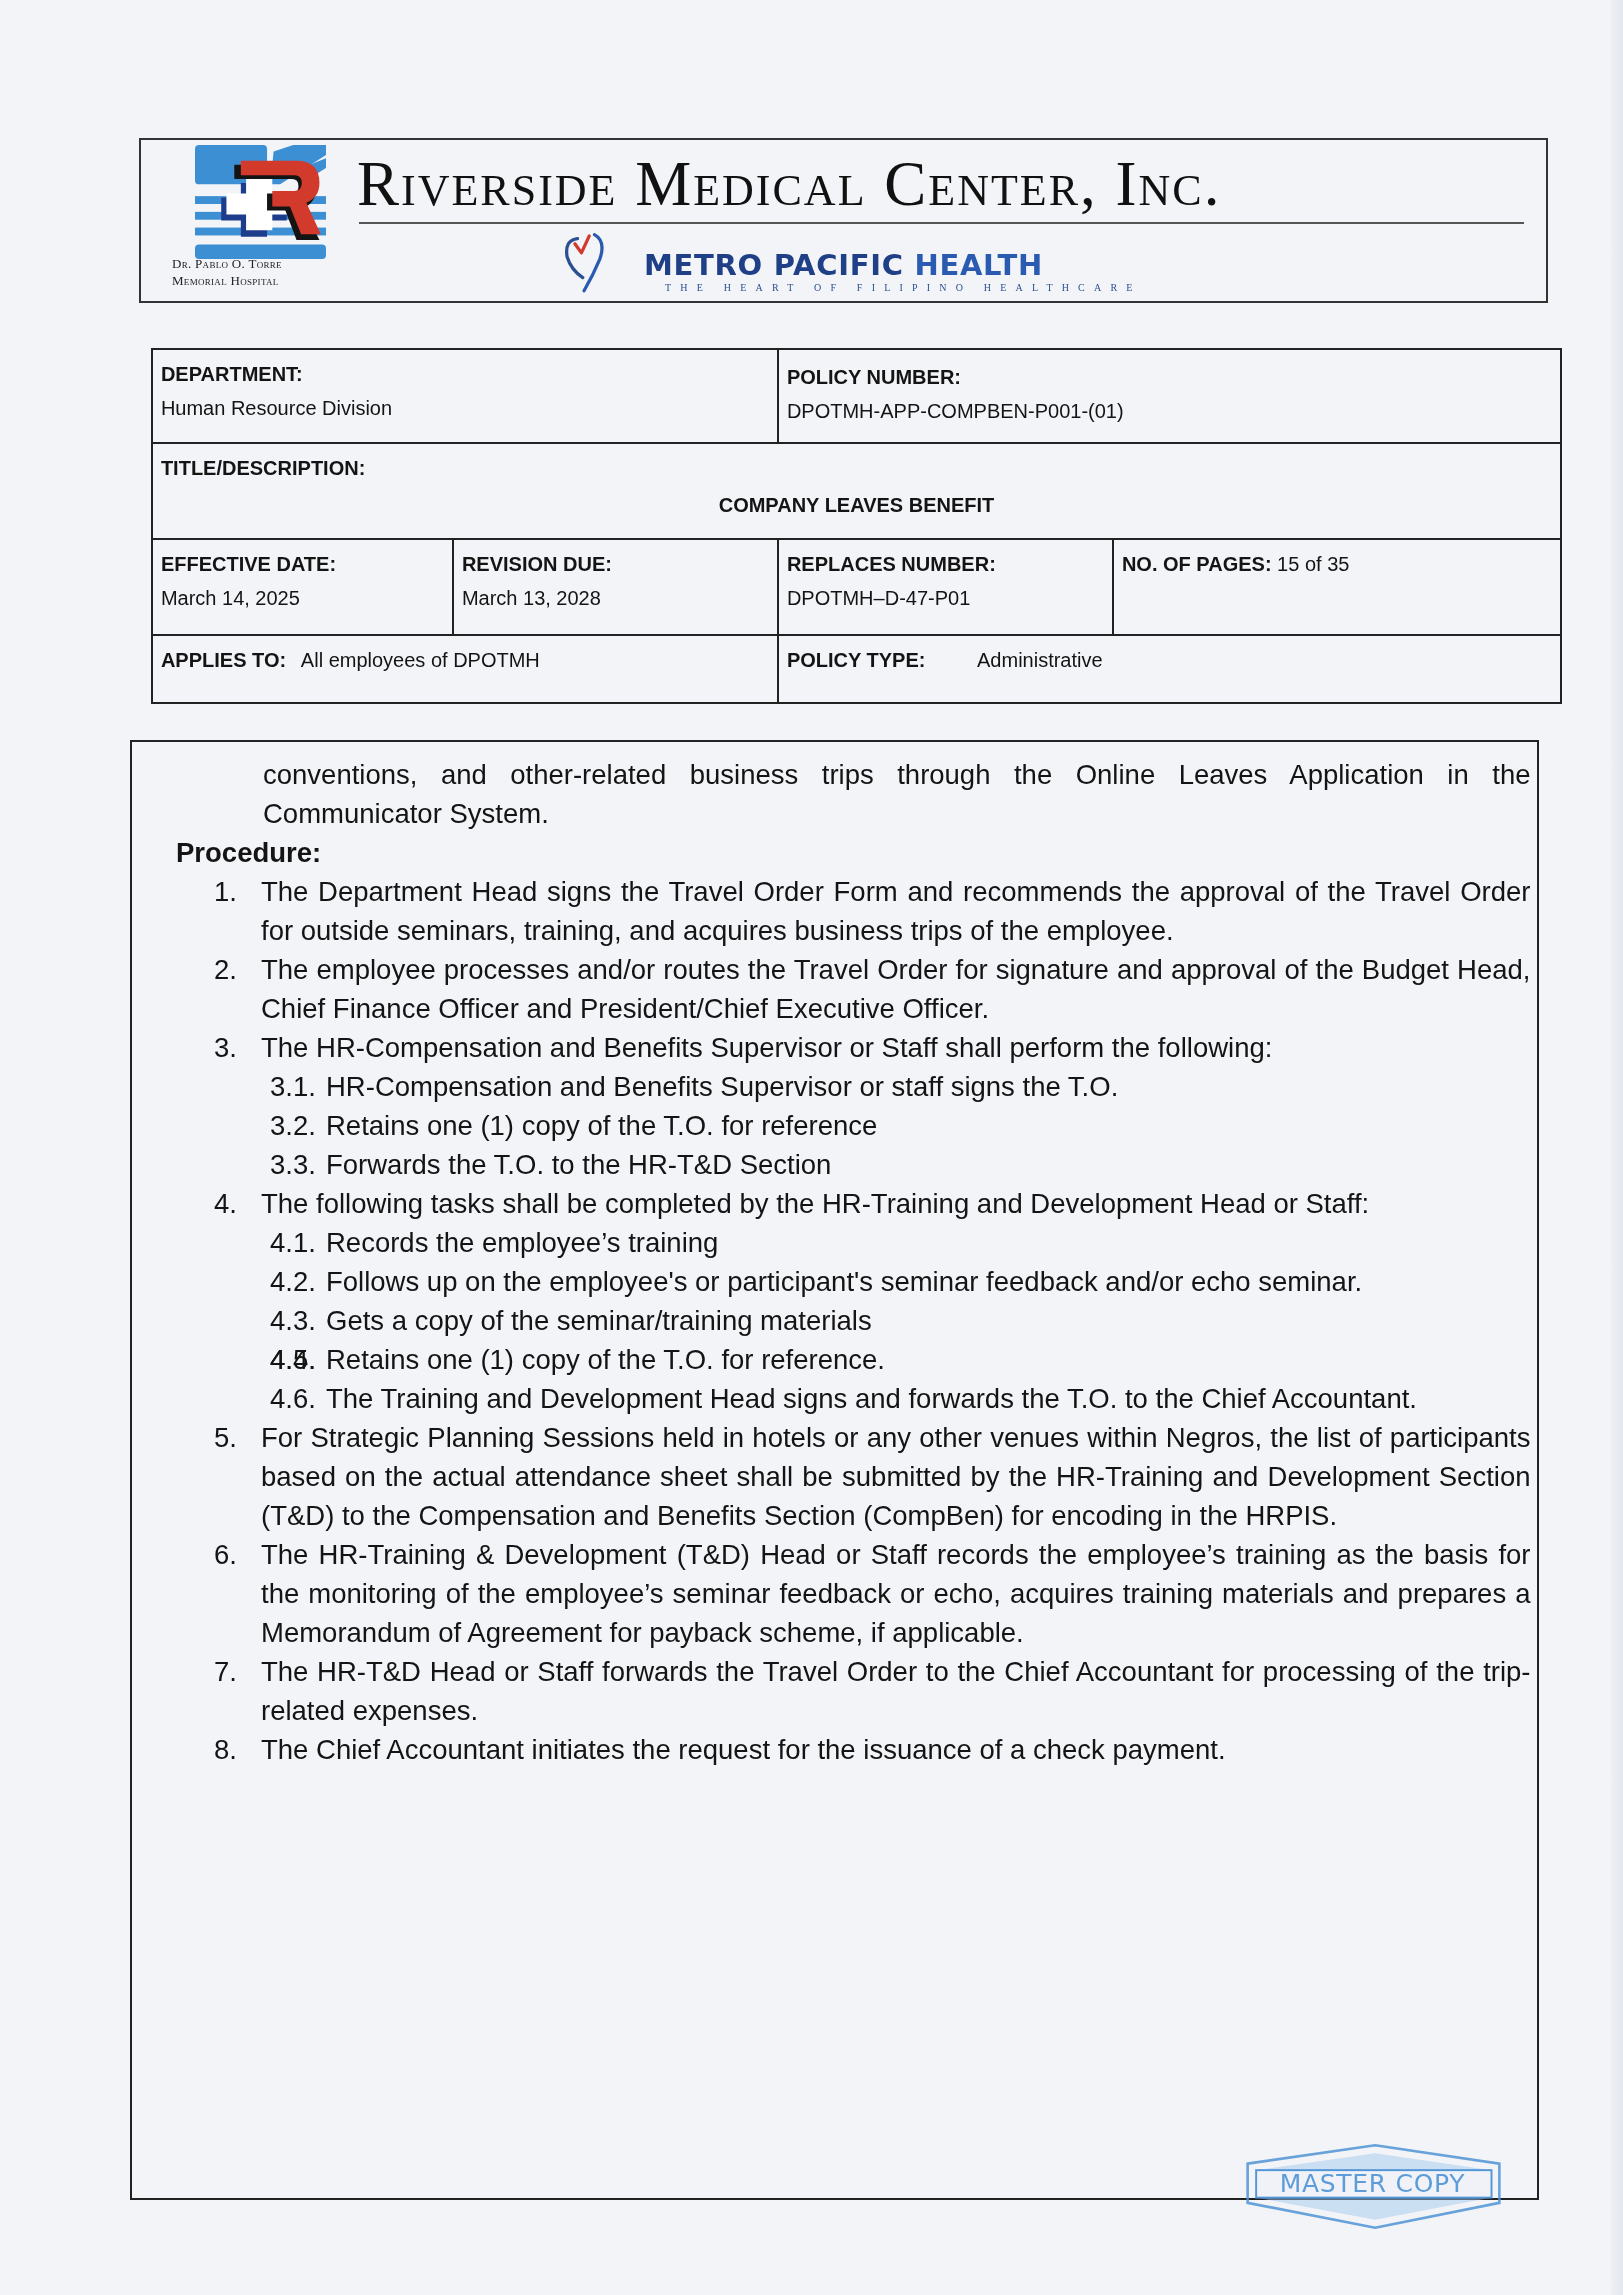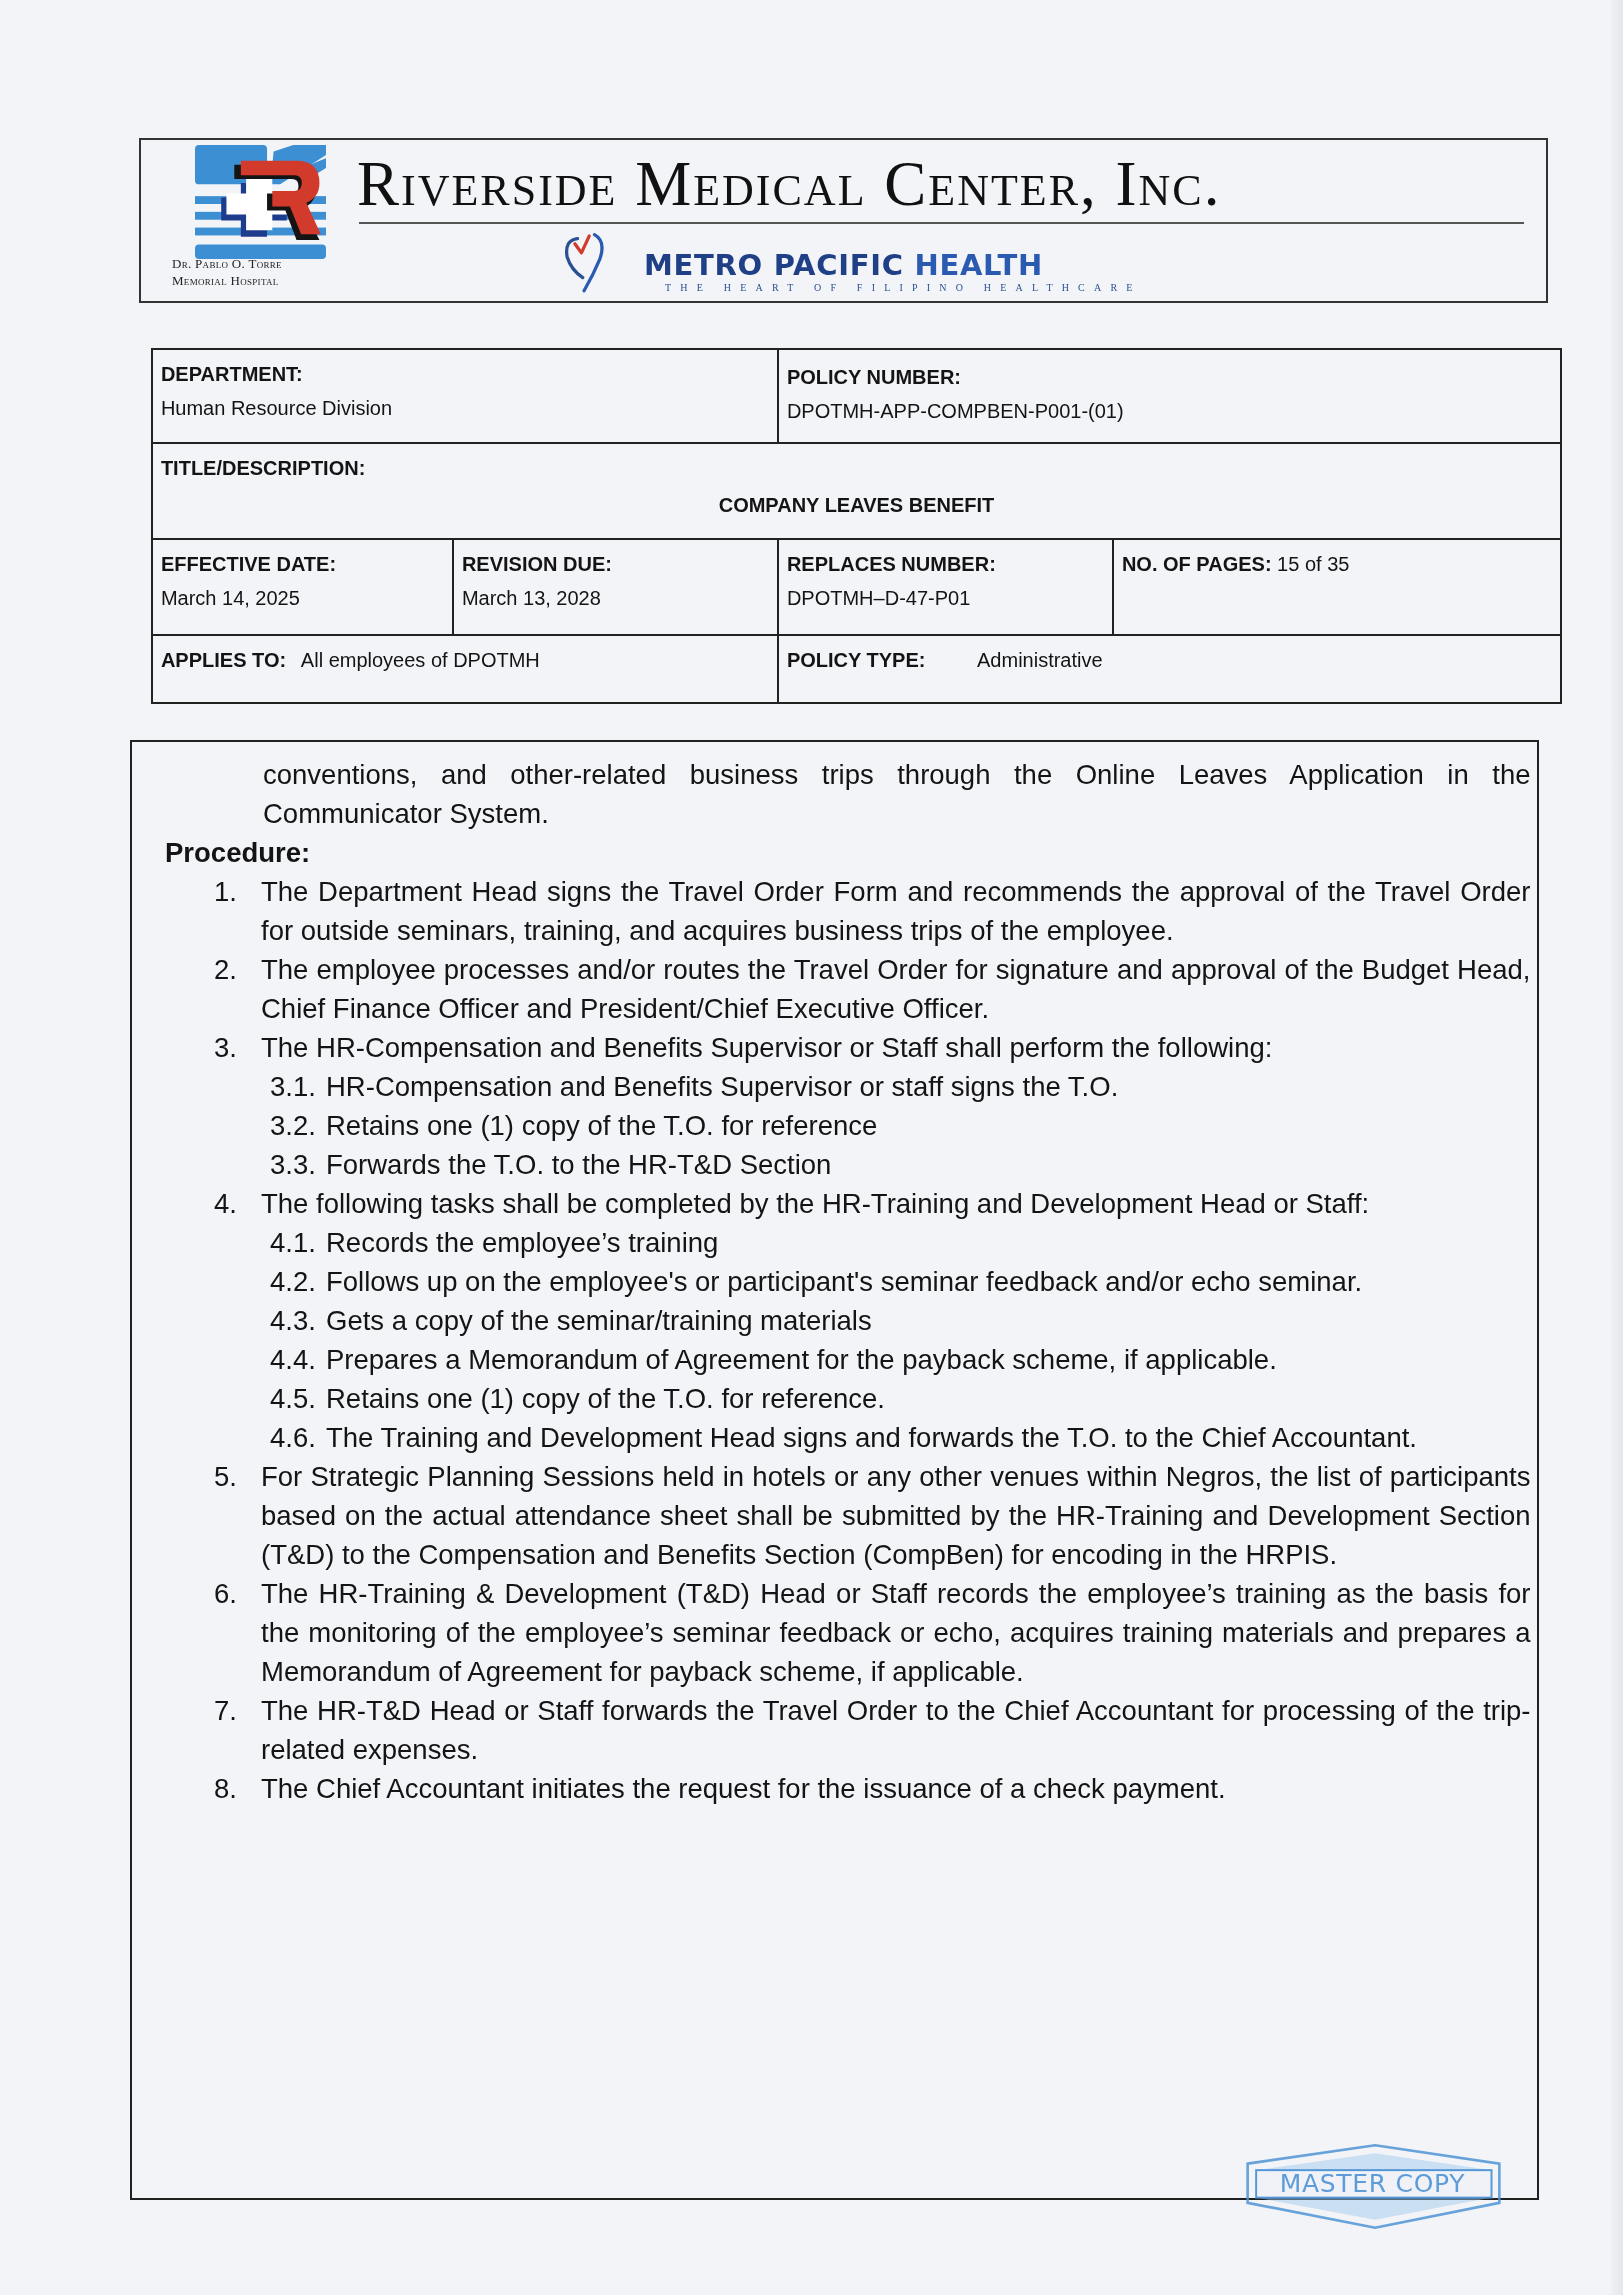--- a/index.html
+++ b/index.html
@@ -57,21 +57,21 @@
   .title-center { text-align:center; font-weight:bold; padding-top:3.9px; }
   
   .body-box {
     position:absolute; left:130px; top:740px; width:1409px; height:1460px;
     border:2px solid #222; box-sizing:border-box;
     font-size:27.5px; line-height:39px;padding-left:20px;
   }
   .intro {
     margin:13px 0 0 111px; text-align:justify; padding-right:6.5px;
   }
-  .proc-head { font-weight:bold; margin-left:13px; }
+  .proc-head { font-weight:bold; margin-left:24px; }
   ol.steps { list-style:none; margin:0; padding:0; }
   .step {
     position:relative; padding-left:109px; padding-right:6.5px; text-align:justify;
   }
   .step .num { position:absolute; left:62px; top:0; }
   .sub {
     position:relative; padding-left:118px; white-space:nowrap;
   }
   .sub .num { position:absolute; left:118px; }
   .sub .txt { padding-left:56px; }
@@ -213,21 +213,20 @@
     <li class="sub">
       <span class="num">4.2.</span>
       <span class="txt">Follows up on the employee's or participant's seminar feedback and/or echo seminar.</span>
     </li>
     <li class="sub">
       <span class="num">4.3.</span>
       <span class="txt">Gets a copy of the seminar/training materials</span>
     </li>
     <li class="sub">
       <span class="num">4.4.</span>
-      <span class="txt">Prepares a Memorandum of Agreement for the payback scheme, if applicable.</span>
     </li>
     <li class="sub">
       <span class="num">4.5.</span>
       <span class="txt">Retains one (1) copy of the T.O. for reference.</span>
     </li>
     <li class="sub">
       <span class="num">4.6.</span>
       <span class="txt">The Training and Development Head signs and forwards the T.O. to the  Chief Accountant.</span>
     </li>
     <li class="step">

